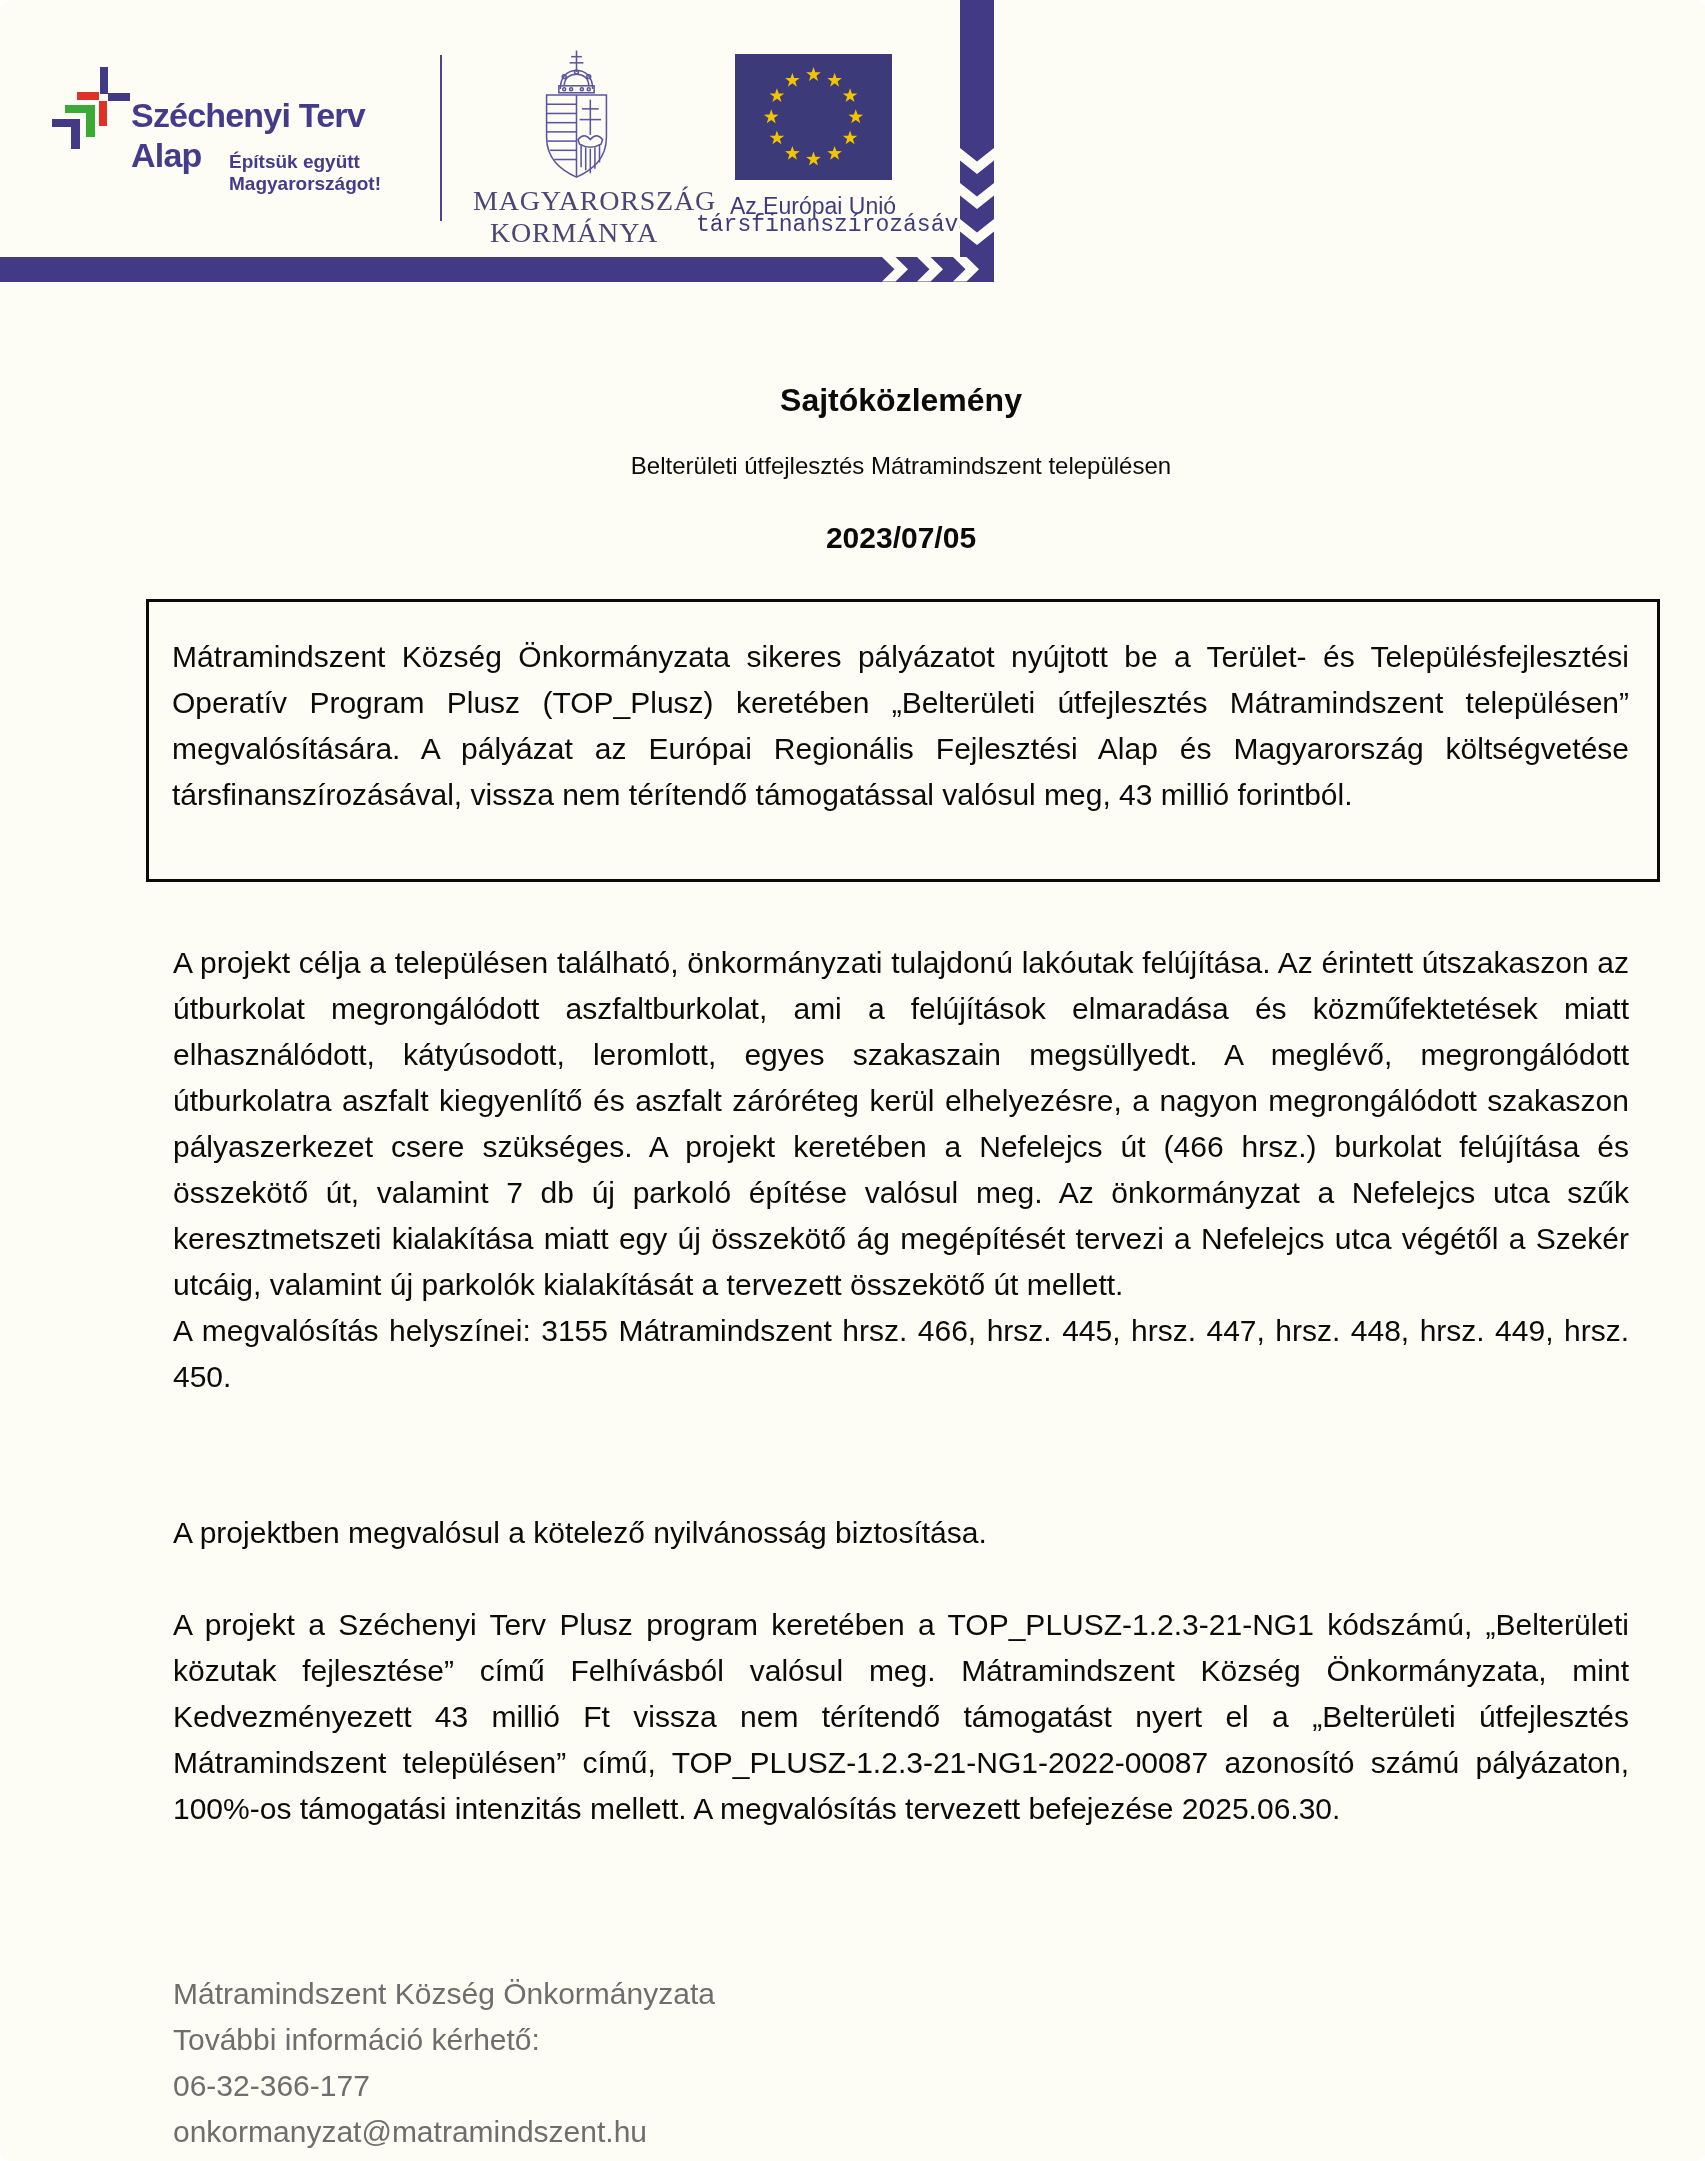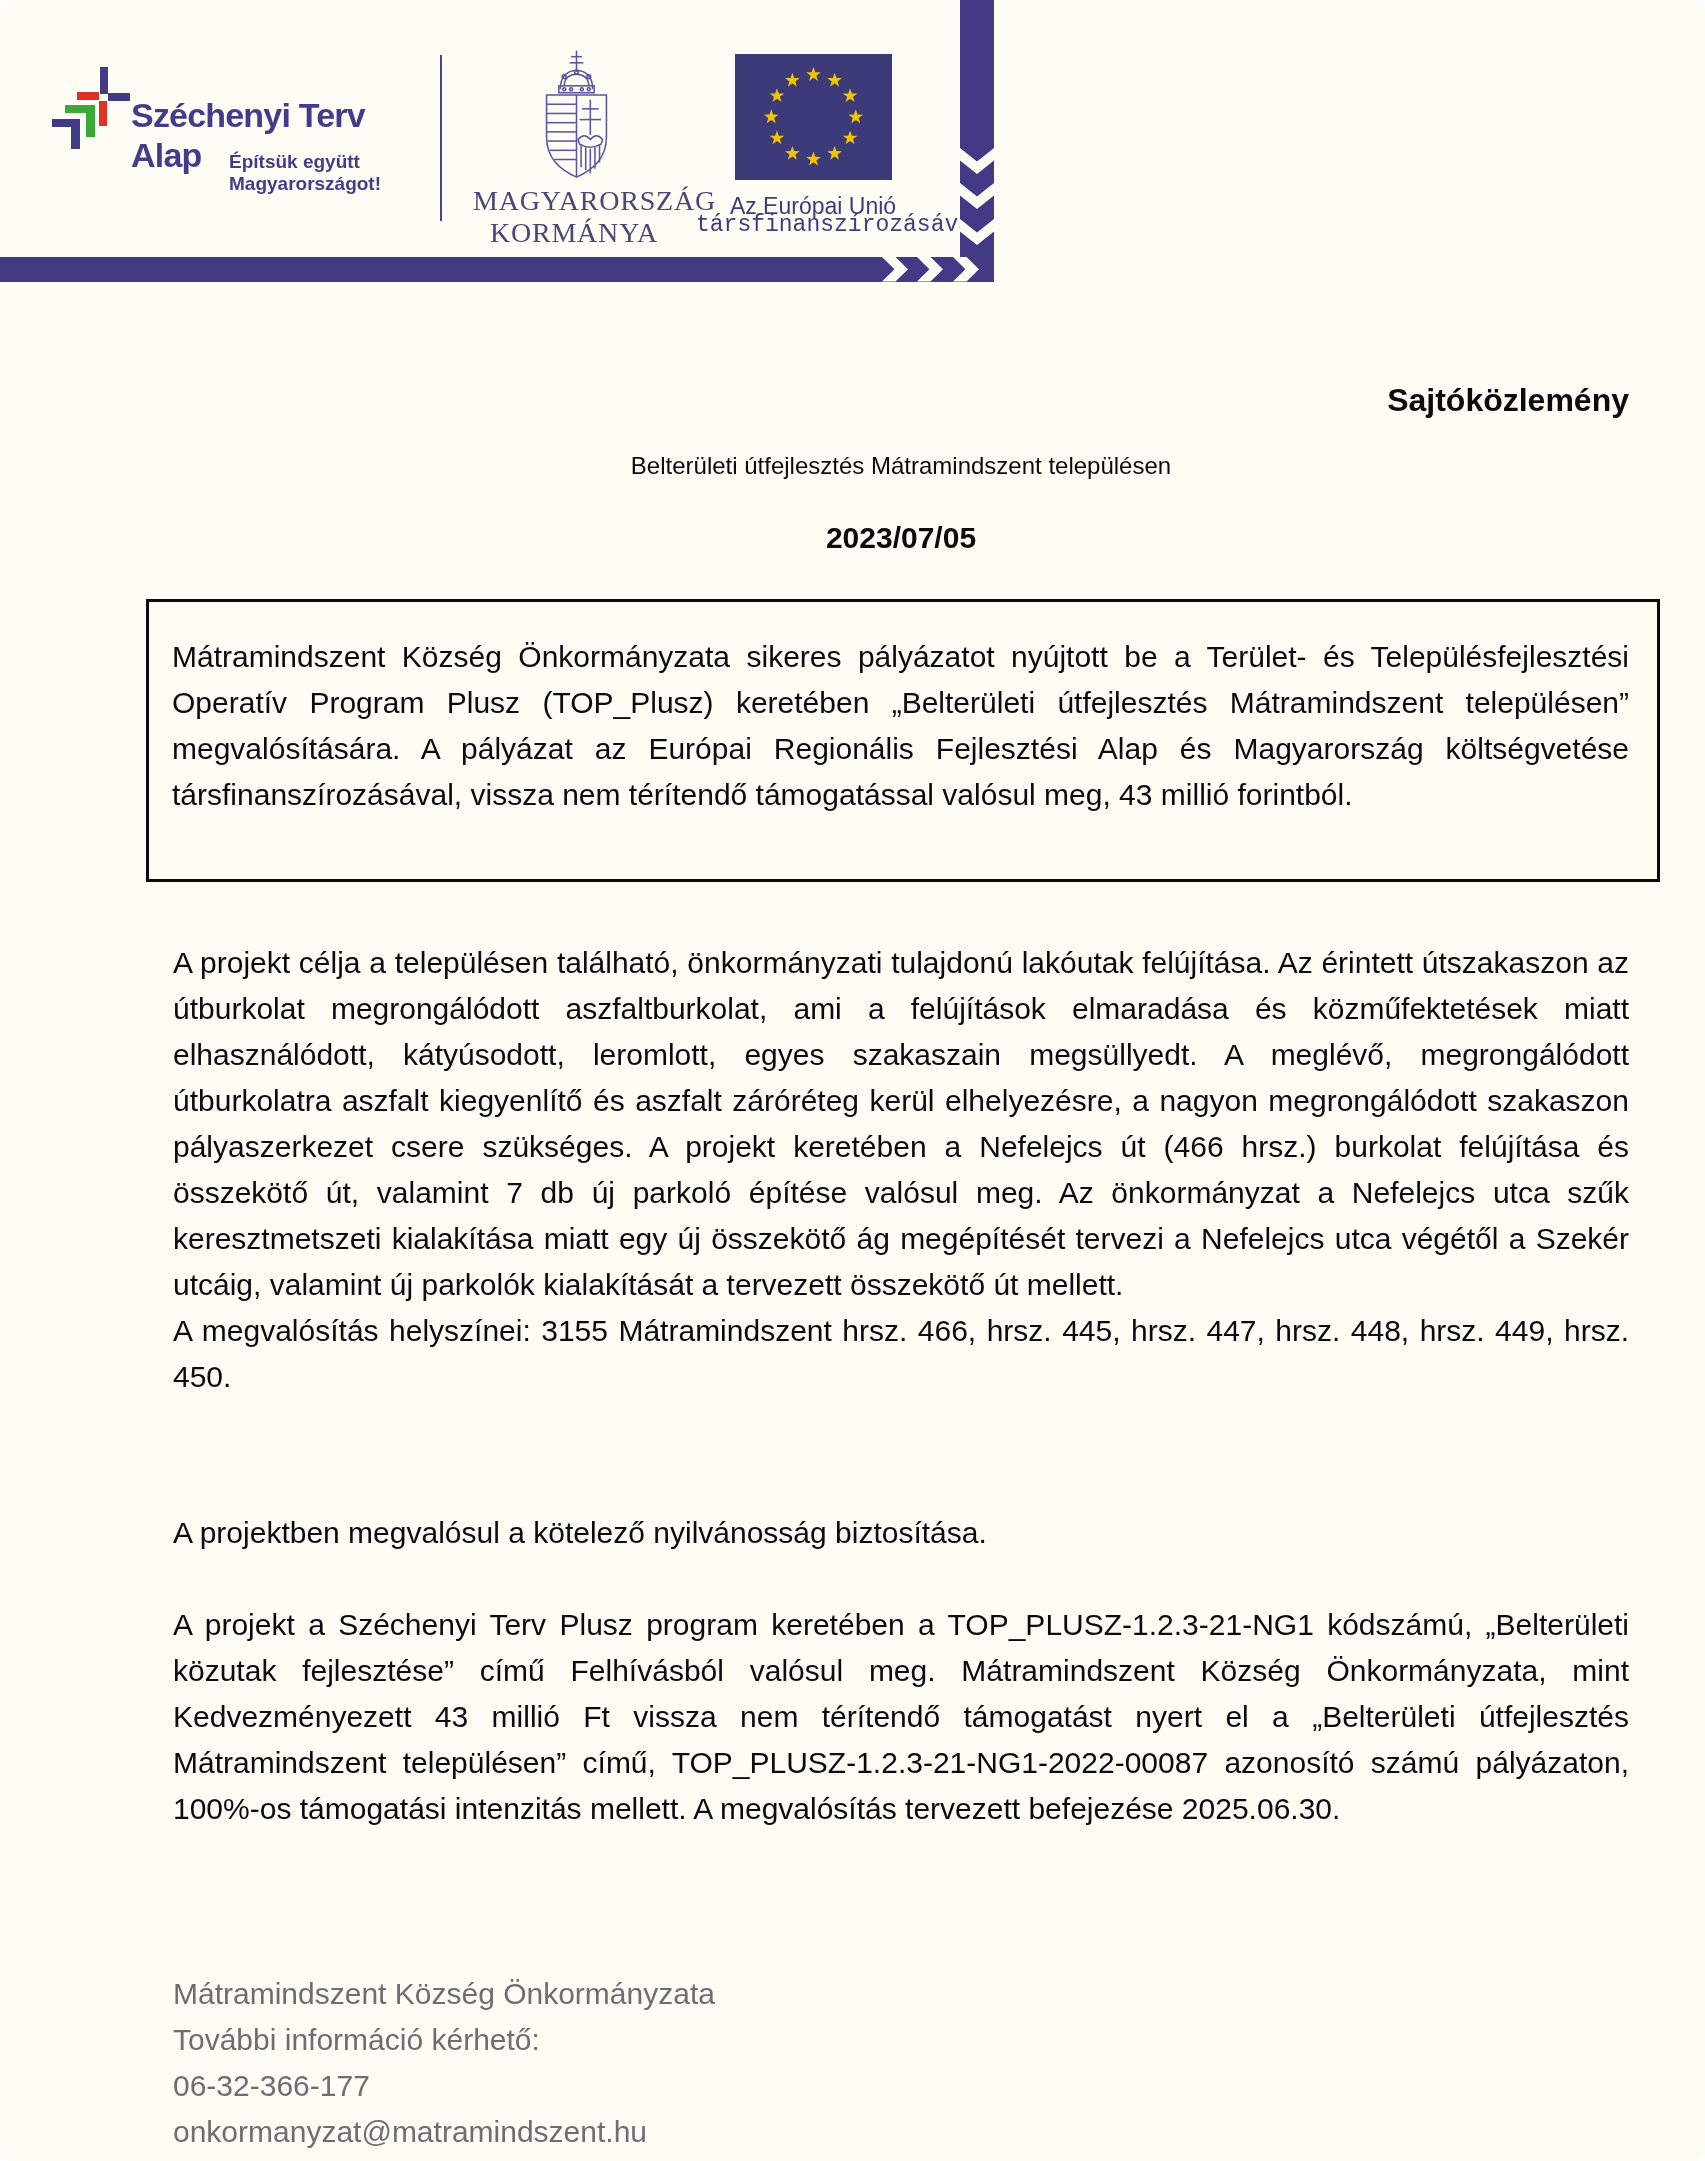--- a/index.html
+++ b/index.html
@@ -144,21 +144,21 @@
 
   <div class="abs vbar"></div>
   <div class="abs hbar"></div>
   <div class="abs chev-down" style="top:148px;"></div>
   <div class="abs chev-down" style="top:183px;"></div>
   <div class="abs chev-down" style="top:219px;"></div>
   <div class="abs chev-right" style="left:882px;"></div>
   <div class="abs chev-right" style="left:917px;"></div>
   <div class="abs chev-right" style="left:953px;"></div>
 
-  <div class="abs title" style="top:382px;text-align:right;">Sajtóközlemény</div>
+  <div class="abs title" style="top:382px;">Sajtóközlemény</div>
   <div class="abs subtitle" style="top:452px;">Belterületi útfejlesztés Mátramindszent településen</div>
   <div class="abs datetitle" style="top:521px;">2023/07/05</div>
 
   <div class="abs lead-box">
     <span>Mátramindszent Község Önkormányzata sikeres pályázatot nyújtott be a Terület- és Településfejlesztési Operatív Program Plusz (TOP_Plusz) keretében „Belterületi útfejlesztés Mátramindszent településen” megvalósítására. A pályázat az Európai Regionális Fejlesztési Alap és Magyarország költségvetése társfinanszírozásával, vissza nem térítendő támogatással valósul meg, 43 millió forintból.</span>
   </div>
 
   <div class="abs para" style="top:924px;margin-top:16px;">
     <p>A projekt célja a településen található, önkormányzati tulajdonú lakóutak felújítása. Az érintett útszakaszon az útburkolat megrongálódott aszfaltburkolat, ami a felújítások elmaradása és közműfektetések miatt elhasználódott, kátyúsodott, leromlott, egyes szakaszain megsüllyedt. A meglévő, megrongálódott útburkolatra aszfalt kiegyenlítő és aszfalt záróréteg kerül elhelyezésre, a nagyon megrongálódott szakaszon pályaszerkezet csere szükséges. A projekt keretében a Nefelejcs út (466 hrsz.) burkolat felújítása és összekötő út, valamint 7 db új parkoló építése valósul meg. Az önkormányzat a Nefelejcs utca szűk keresztmetszeti kialakítása miatt egy új összekötő ág megépítését tervezi a Nefelejcs utca végétől a Szekér utcáig, valamint új parkolók kialakítását a tervezett összekötő út mellett.</p>
     <p>A megvalósítás helyszínei: 3155 Mátramindszent hrsz. 466, hrsz. 445, hrsz. 447, hrsz. 448, hrsz. 449, hrsz. 450.</p>

